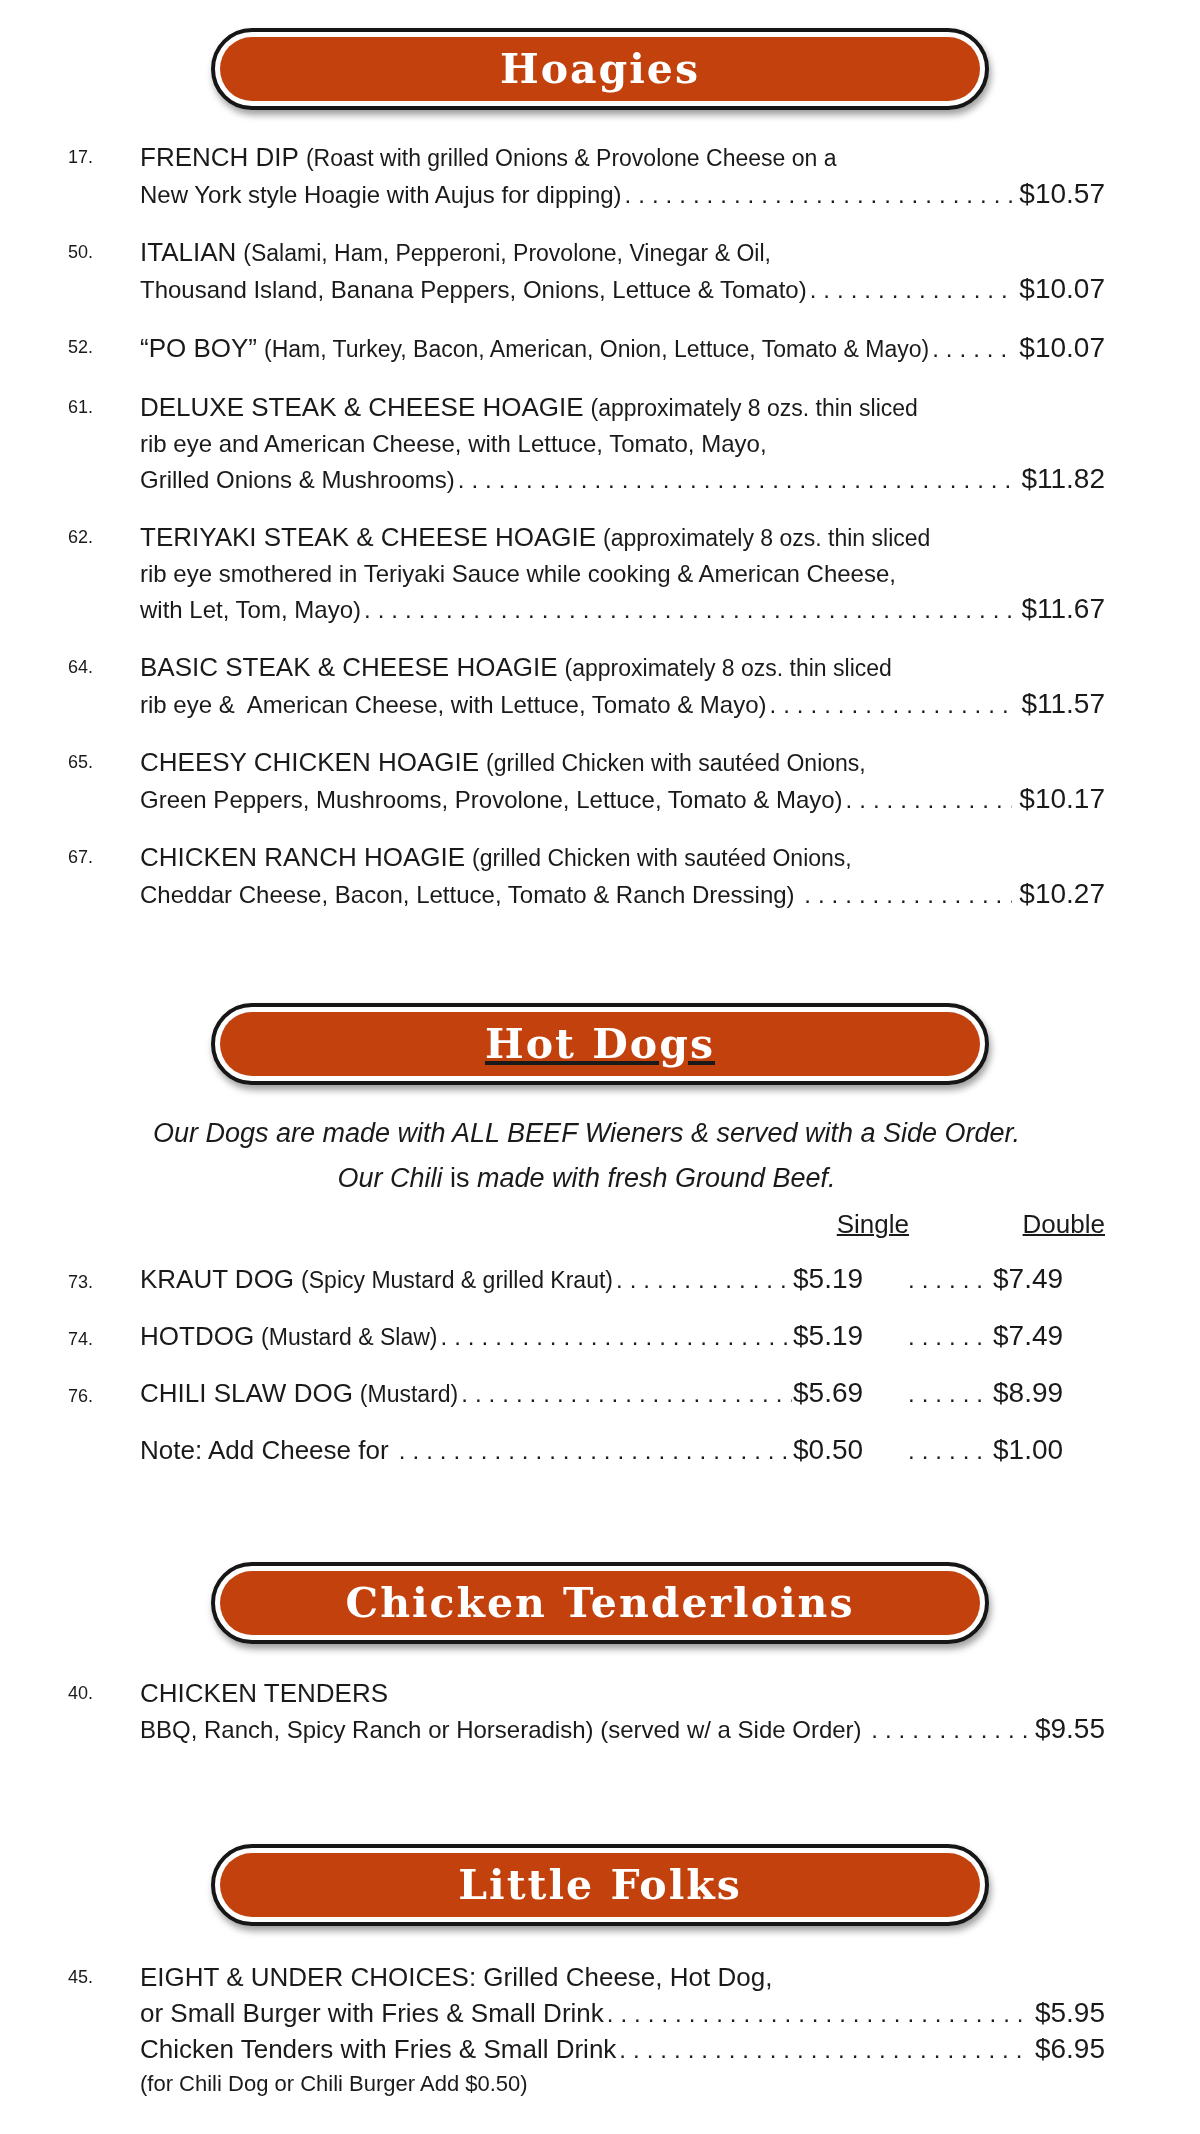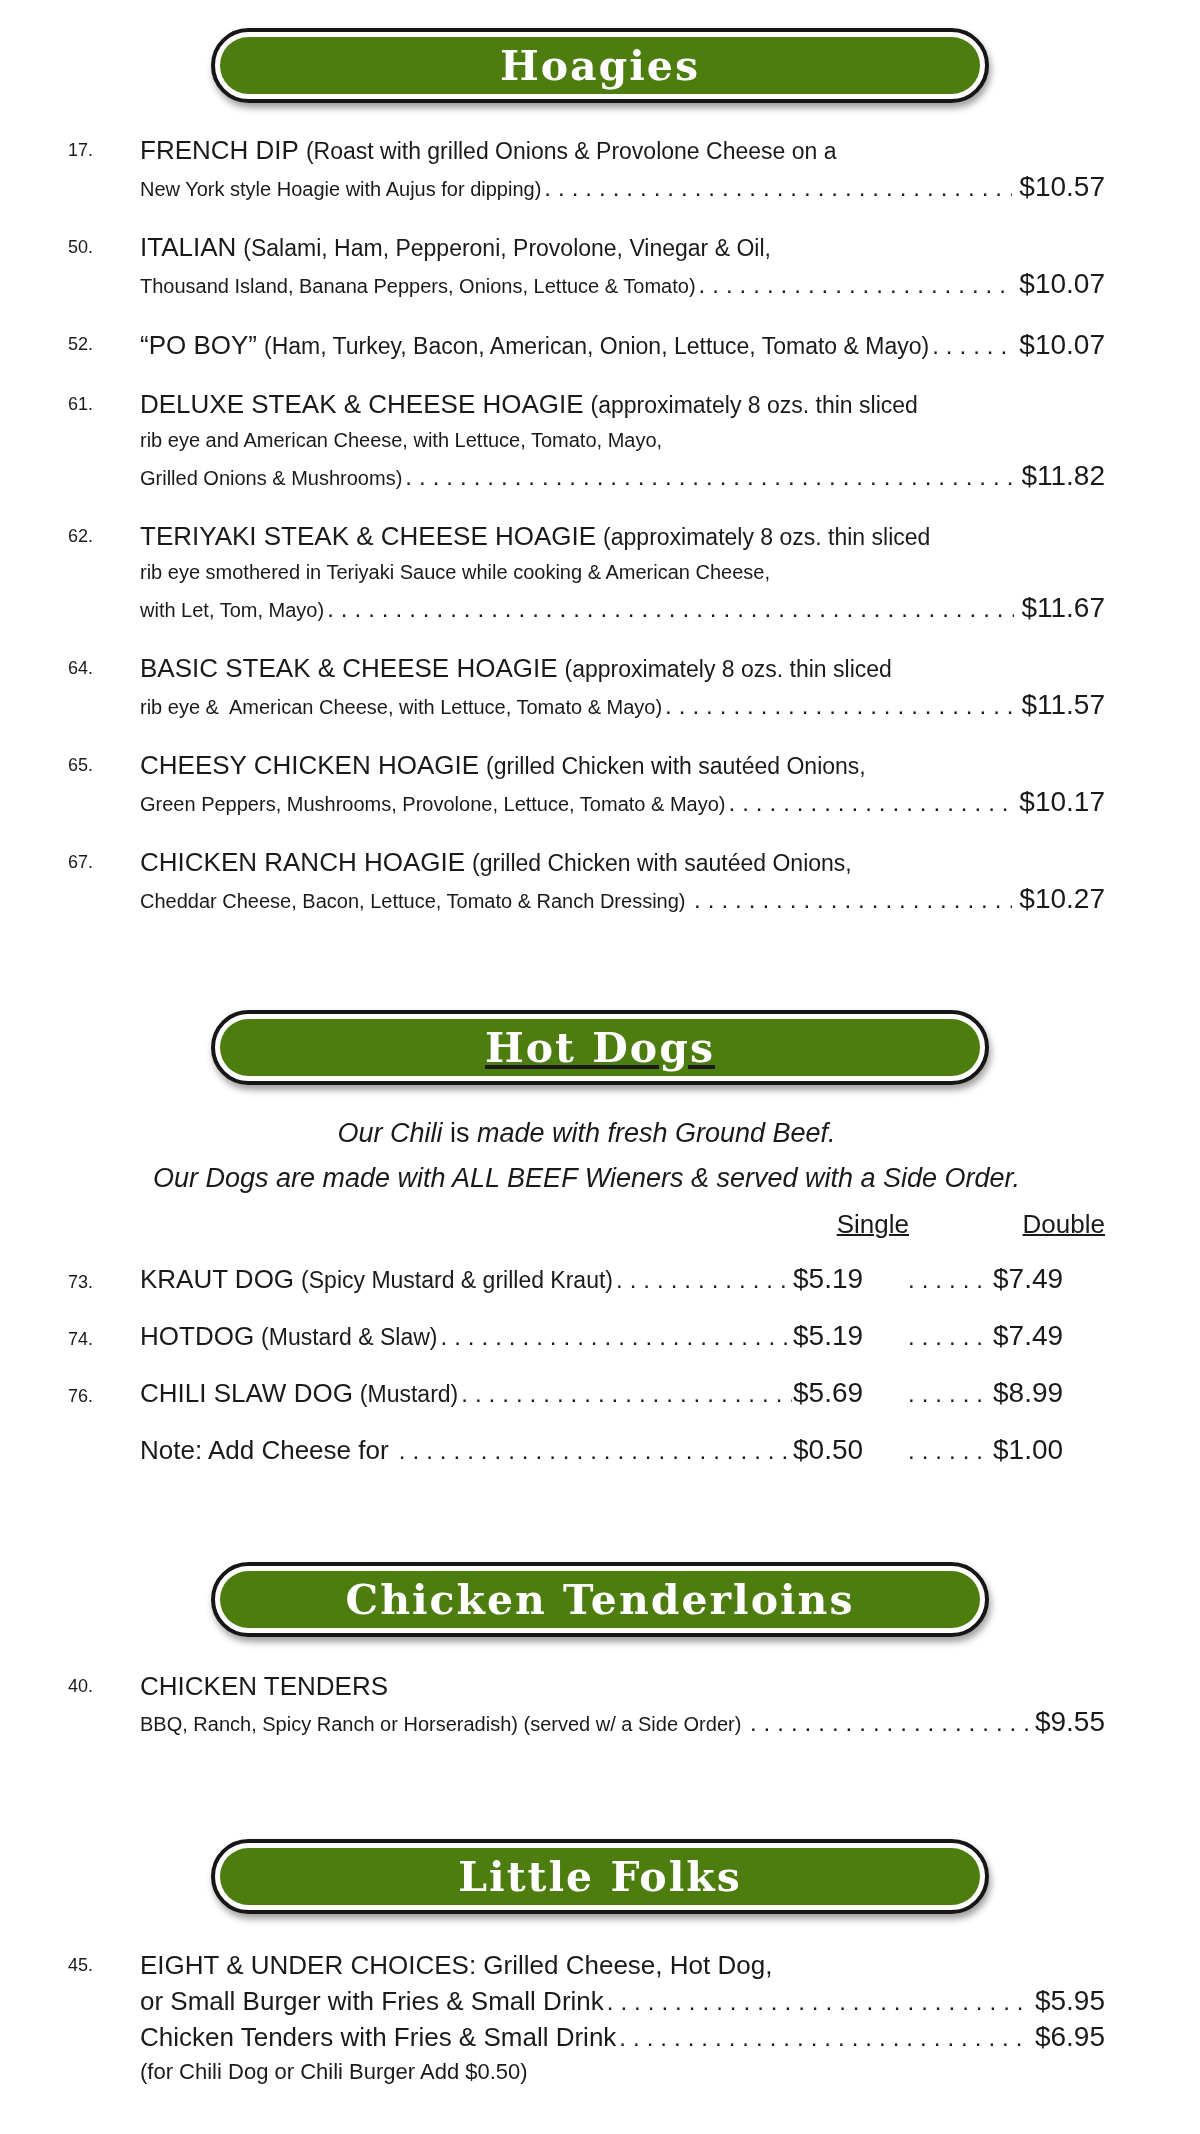--- a/index.html
+++ b/index.html
@@ -14,40 +14,40 @@
   .pill {
     box-sizing: border-box;
     width: 778px; margin: 0 auto;
     background: #ffffff;
     border: 4px solid #161616;
     border-radius: 52px;
     padding: 5px;
     box-shadow: 2px 5px 7px rgba(0,0,0,0.38);
   }
   .pill-inner {
-    background: #4d7c0f; border-radius: 42px; height: 57px;
+    background: #c2410c; border-radius: 42px; height: 64px;
     display: flex; align-items: center; justify-content: center;
   }
   .pill-text {
     font-family: "DejaVu Serif", "Liberation Serif", serif;
     font-weight: 700; font-size: 41px; color: #ffffff; letter-spacing: 2px;
     white-space: pre;
   }
 
   .content { padding: 0 95px 0 68px; }
 
   
   .item { display: flex; margin-bottom: 23px; }
   .num  { flex: 0 0 72px; font-size: 18px; line-height: 35px; }
   .ibody{ flex: 1 1 auto; min-width: 0; }
   .line { display: flex; align-items: baseline; line-height: 35px; }
   .line span { white-space: pre; }
   .t    { font-size: 26px; flex: none; }
   .d    { font-size: 23px; flex: none; margin-left: 7px; }
-  .c    { font-size: 20px; flex: none; }
+  .c    { font-size: 24px; flex: none; }
   .big  { font-size: 26px; flex: none; }
   .small{ font-size: 22px; flex: none; line-height: 34px; }
   .price{ font-size: 28px; flex: none; margin-left: 6px; }
   .dots {
     flex: 1 1 0; min-width: 8px; overflow: hidden;
     font-size: 24px; letter-spacing: 7px; margin: 0 1px 0 3px;
   }
   .dots::after, .dots2::after {
     content: "........................................................................................................................................................";
   }
@@ -213,24 +213,24 @@
 
   <section id="sec-hotdogs">
     <div class="pill">
       <div class="pill-inner">
         <span class="pill-text">Hot Dogs</span>
       </div>
     </div>
     <div class="content">
       <div class="intro">
         <div class="intro-line">
+          <span class="it">Our Dogs are made with ALL BEEF Wieners &amp; served with a Side Order.</span>
+        </div>
+        <div class="intro-line">
           <span class="it">Our Chili </span><span class="up">is</span><span class="it"> made with fresh Ground Beef.</span>
-        </div>
-        <div class="intro-line">
-          <span class="it">Our Dogs are made with ALL BEEF Wieners &amp; served with a Side Order.</span>
         </div>
       </div>
       <div class="hd-headers">
         <span class="hd-spacer"></span>
         <span class="hd-col">Single</span>
         <span class="hd-gap"></span>
         <span class="hd-col">Double</span>
       </div>
       <div id="hd-items">
           <div class="hd-row">

